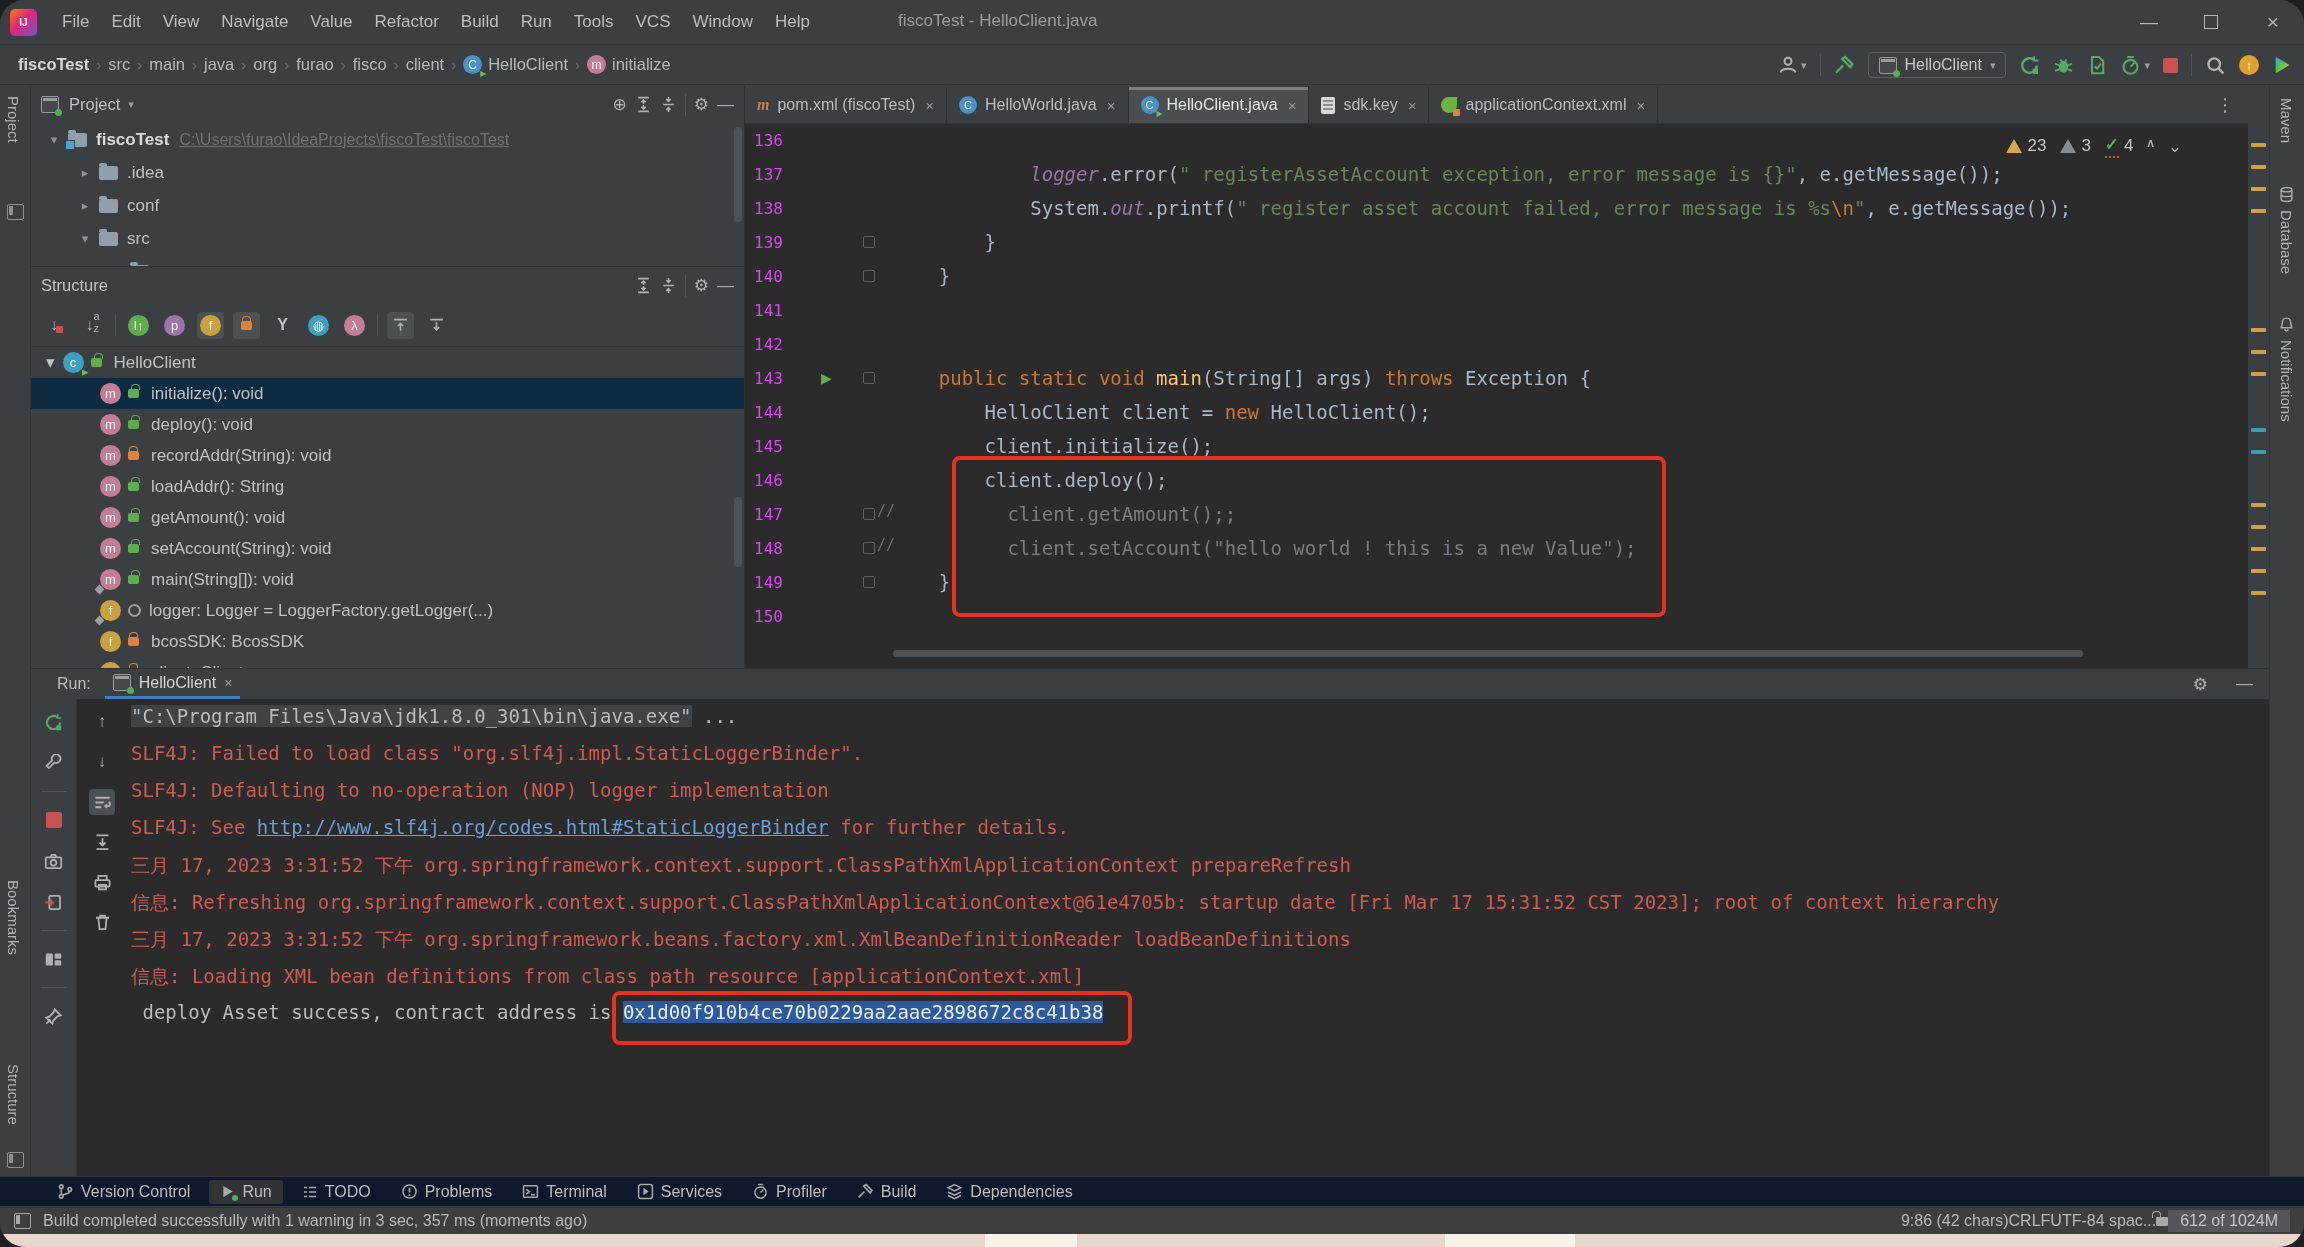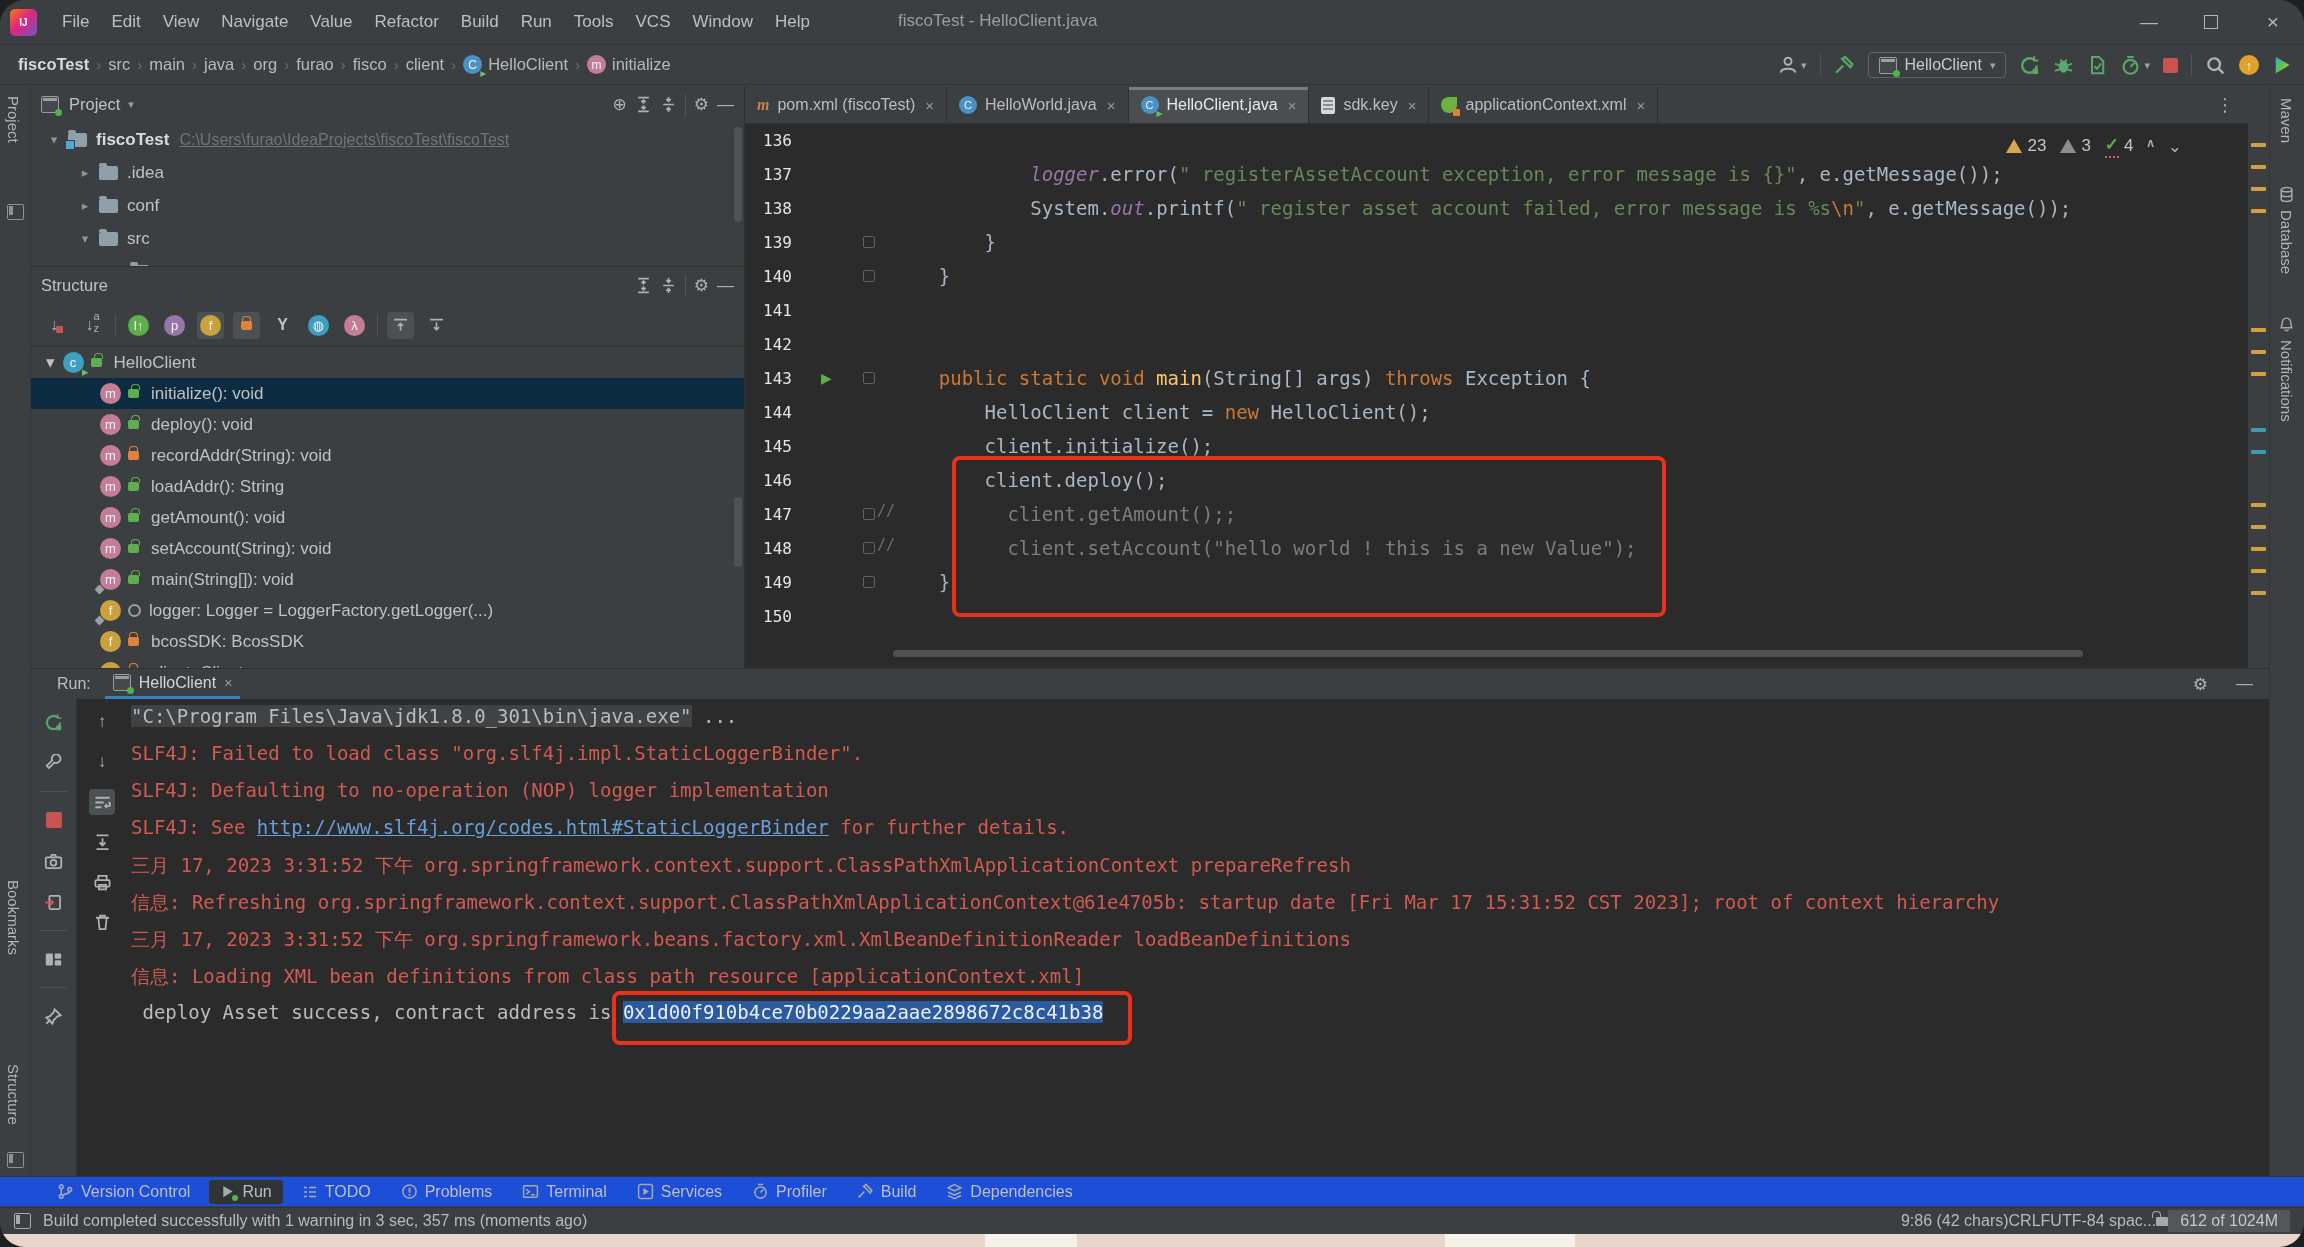--- a/index.html
+++ b/index.html
@@ -94,22 +94,22 @@
             display:flex;align-items:center;justify-content:center;}
   .ti.runov::after{content:"▸";position:absolute;right:-4px;bottom:-6px;color:#65c06a;font-size:12px;}
   .ti-maven{color:#cb8052;font-weight:bold;font-style:italic;font-size:16px;font-family:"Liberation Serif",serif;}
   .ti-key{width:14px;height:17px;background:#d6d8da;border-radius:2px;position:relative;}
   .ti-key::before{content:"";position:absolute;left:2px;top:3px;right:2px;height:2px;background:#8a8d90;box-shadow:0 4px 0 #8a8d90,0 8px 0 #8a8d90;}
   .ti-spring{width:16px;height:16px;background:#6db33f;border-radius:50% 0 50% 50%;position:relative;}
   .ti-spring::after{content:"";position:absolute;right:-3px;bottom:-3px;width:7px;height:7px;background:#e0823d;border-radius:1px;}
   #tab-more{margin-left:auto;color:#afb1b3;font-size:18px;padding:0 14px;align-self:center;}
   #codewrap{position:absolute;left:0;top:37px;right:0;bottom:0;overflow:hidden;}
   .crow{height:34px;display:flex;align-items:center;}
-  .ln{width:60px;text-align:right;padding-right:13px;box-sizing:border-box;flex:none;
-      font:16px "DejaVu Sans Mono",monospace;color:#e5e5e5;}
+  .ln{width:60px;text-align:center;padding-right:13px;box-sizing:border-box;flex:none;
+      font:16px "DejaVu Sans Mono",monospace;color:#d946ef;}
   .zone{width:88px;position:relative;height:34px;flex:none;}
   .runarrow{position:absolute;left:16px;top:9px;color:#5fad4e;font-size:14px;}
   .foldmark{position:absolute;left:58px;top:11px;width:10px;height:10px;border:1.6px solid #5f6367;border-radius:2px;}
   .cmtmark{position:absolute;left:72px;top:5px;color:#6d7175;font-style:italic;font:15px "DejaVu Sans Mono",monospace;}
   .crow pre{margin:0;font:19px "DejaVu Sans Mono",monospace;color:#a9b7c6;}
   .tk-k{color:#cc7832;}.tk-s{color:#6a8759;}.tk-e{color:#cc7832;}.tk-d{color:#ffc66b;}
   .tk-f{color:#9876aa;font-style:italic;}.tk-p{color:#a9b7c6;}.tk-c{color:#7a7e82;}
   .hint{font:15px "Liberation Sans",sans-serif;color:#7d8287;}
   #inspections{position:absolute;right:66px;top:11px;display:flex;align-items:center;gap:14px;font-size:17px;color:#c3c5c7;}
   .warn-tri{width:0;height:0;border-left:8px solid transparent;border-right:8px solid transparent;border-bottom:14px solid #d9a64a;}
@@ -136,21 +136,21 @@
   .cbtn.sel{background:#4b5052;}
   .hdiv{width:26px;height:1px;background:#515456;}
   #console{position:absolute;left:100px;top:30px;right:4px;bottom:0;padding-top:6px;overflow:hidden;}
   .cline{height:37px;line-height:37px;font:19px "DejaVu Sans Mono",monospace;white-space:pre;}
   .cs-p{color:#b9bcbe;}
   .cs-hl{color:#b9bcbe;background:#3f4345;}
   .cs-r{color:#d15b52;}
   .cs-l{color:#6a9fd8;text-decoration:underline;}
   .cs-sel{color:#eaf0f7;background:#2d5a9e;}
   
-  #bbar{position:absolute;left:0;top:1176px;width:2304px;height:30px;background:#1d4ed8;border-top:1px solid #323435;
+  #bbar{position:absolute;left:0;top:1176px;width:2304px;height:30px;background:#0f172a;border-top:1px solid #323435;
         display:flex;align-items:center;padding-left:46px;box-sizing:border-box;gap:8px;}
   .bitem{display:flex;align-items:center;gap:7px;font-size:16px;color:#bcbec0;padding:3px 11px;border-radius:3px;}
   .bitem.active{background:#313436;position:relative;}
   .bitem.active .bico{position:relative;}
   .bitem.active .bico::after{content:"";position:absolute;right:-3px;bottom:-2px;width:6px;height:6px;border-radius:50%;background:#53b152;}
   #sbar{position:absolute;left:0;top:1207px;width:2304px;height:27px;background:#3c3f41;border-top:1px solid #323435;
         display:flex;align-items:center;padding:0 14px;box-sizing:border-box;font-size:16px;color:#b8babc;}
   #sbar .grow{flex:1;}
   #sbar-right{display:flex;align-items:center;}
   #mem-chip{background:#53565a;color:#c6c8ca;padding:2px 12px;}

